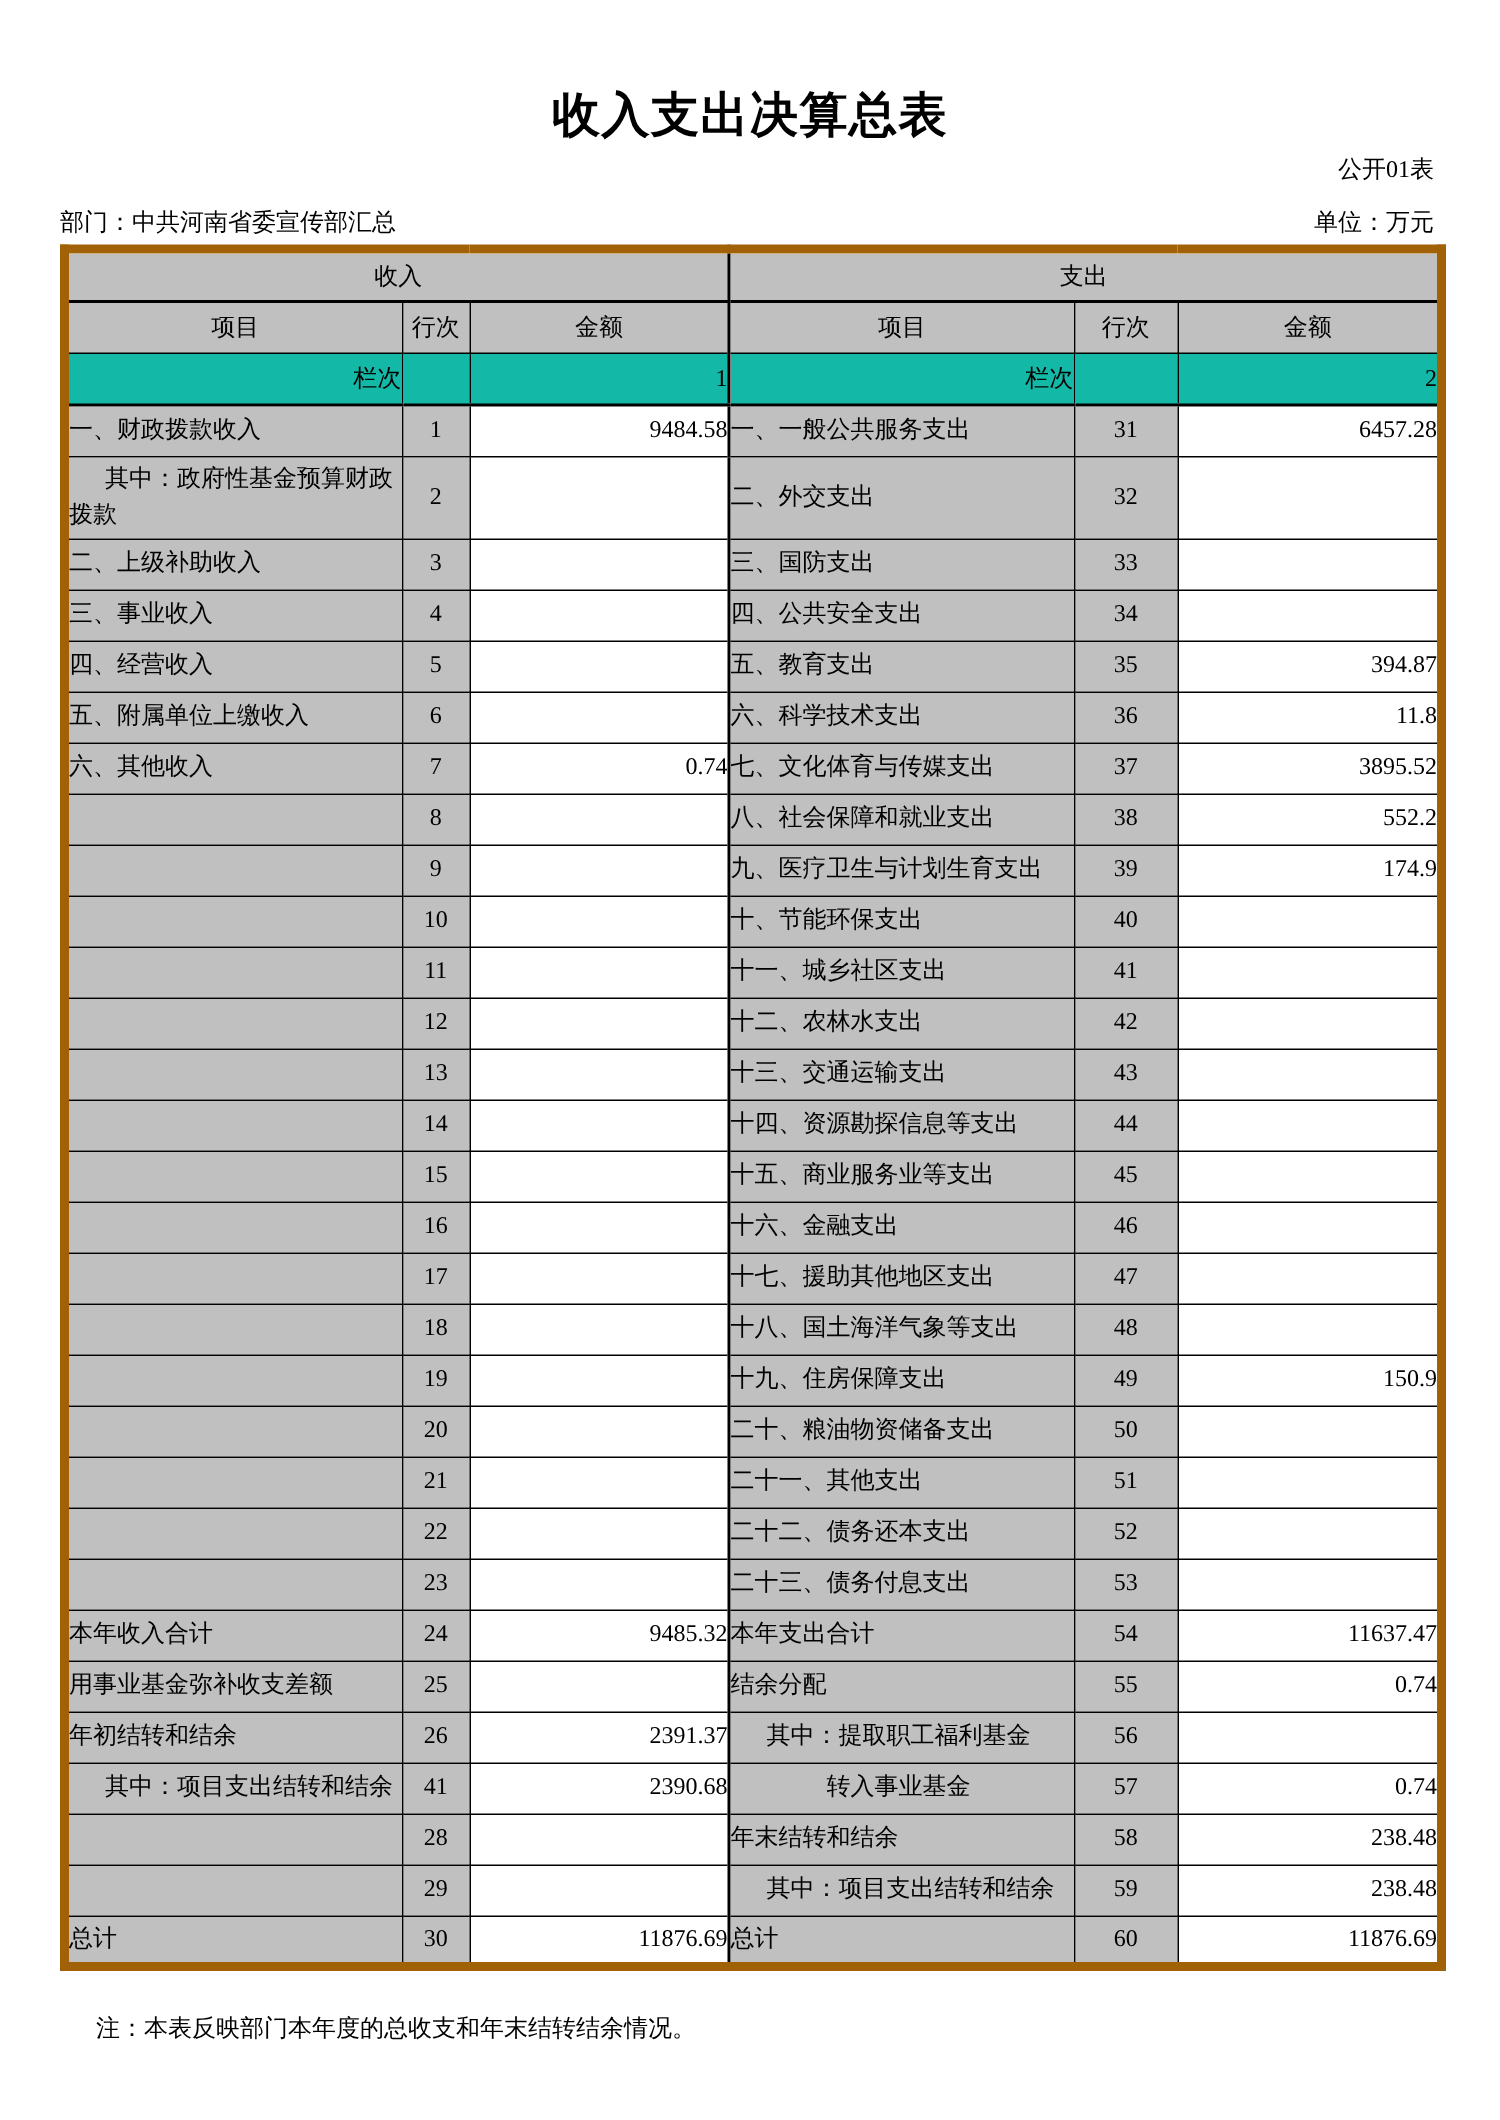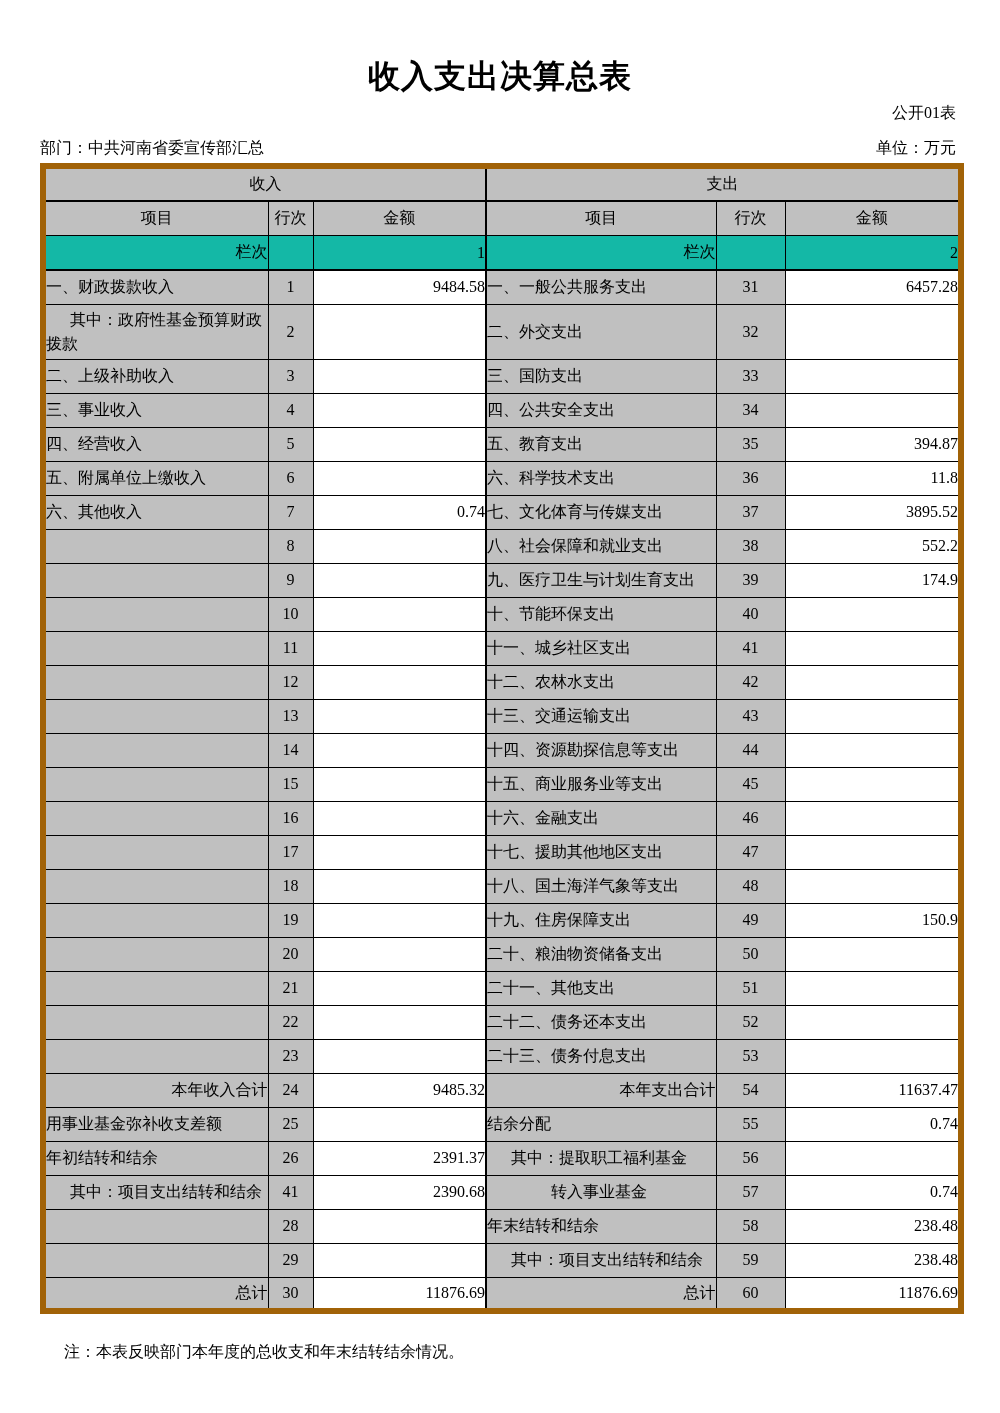--- a/index.html
+++ b/index.html
@@ -33,21 +33,21 @@
   tr.hdr2 th { height:33px; background:#c0c0c0; text-align:center; }
   tr.lanci td { height:33px; background:#14b8a6; text-align:right; border-bottom-width:2px; }
   tr.r  { height:34px; }
   tr.tall { height:55px;margin-left:19px; }
   td.item { background:#c0c0c0; text-align:left; padding:0 2px 0 4px; line-height:24px; }
   td.num  { background:#c0c0c0; text-align:center; }
   td.amt  { background:#ffffff; text-align:right; padding-right:3px; }
   .mid { border-left-width:2px !important; }
   td.sub  { text-indent:24px; }
   td.sub2 { text-indent:64px; }
-  td.total { font-weight:bold; text-align:right; padding-left:2px; }
+  td.total { font-weight:bold; text-align:left; padding-left:2px;font-family:Liberation Mono, monospace; }
   .note {
     position:absolute; top:1342px; left:40px; width:916px; font-size:16px;margin-left:24px;
   }
 </style>
 </head>
 <body>
 
 <div id="page">
   <div class="title">收入支出决算总表</div>
   <div class="form-no">公开01表</div>

